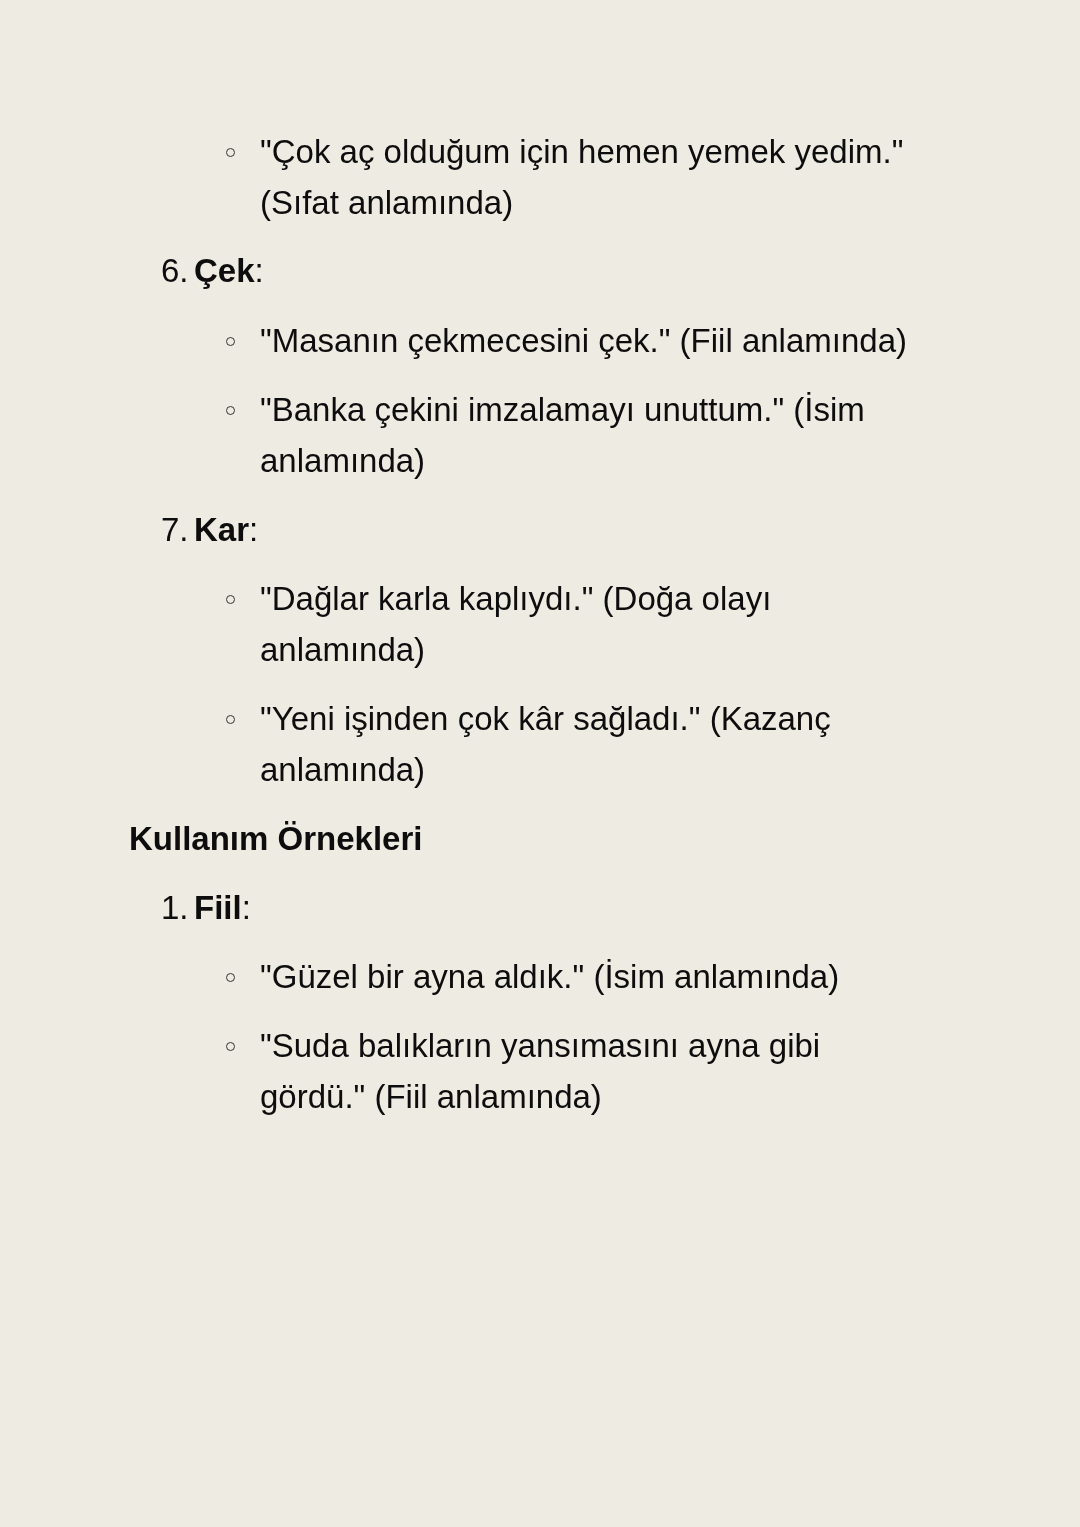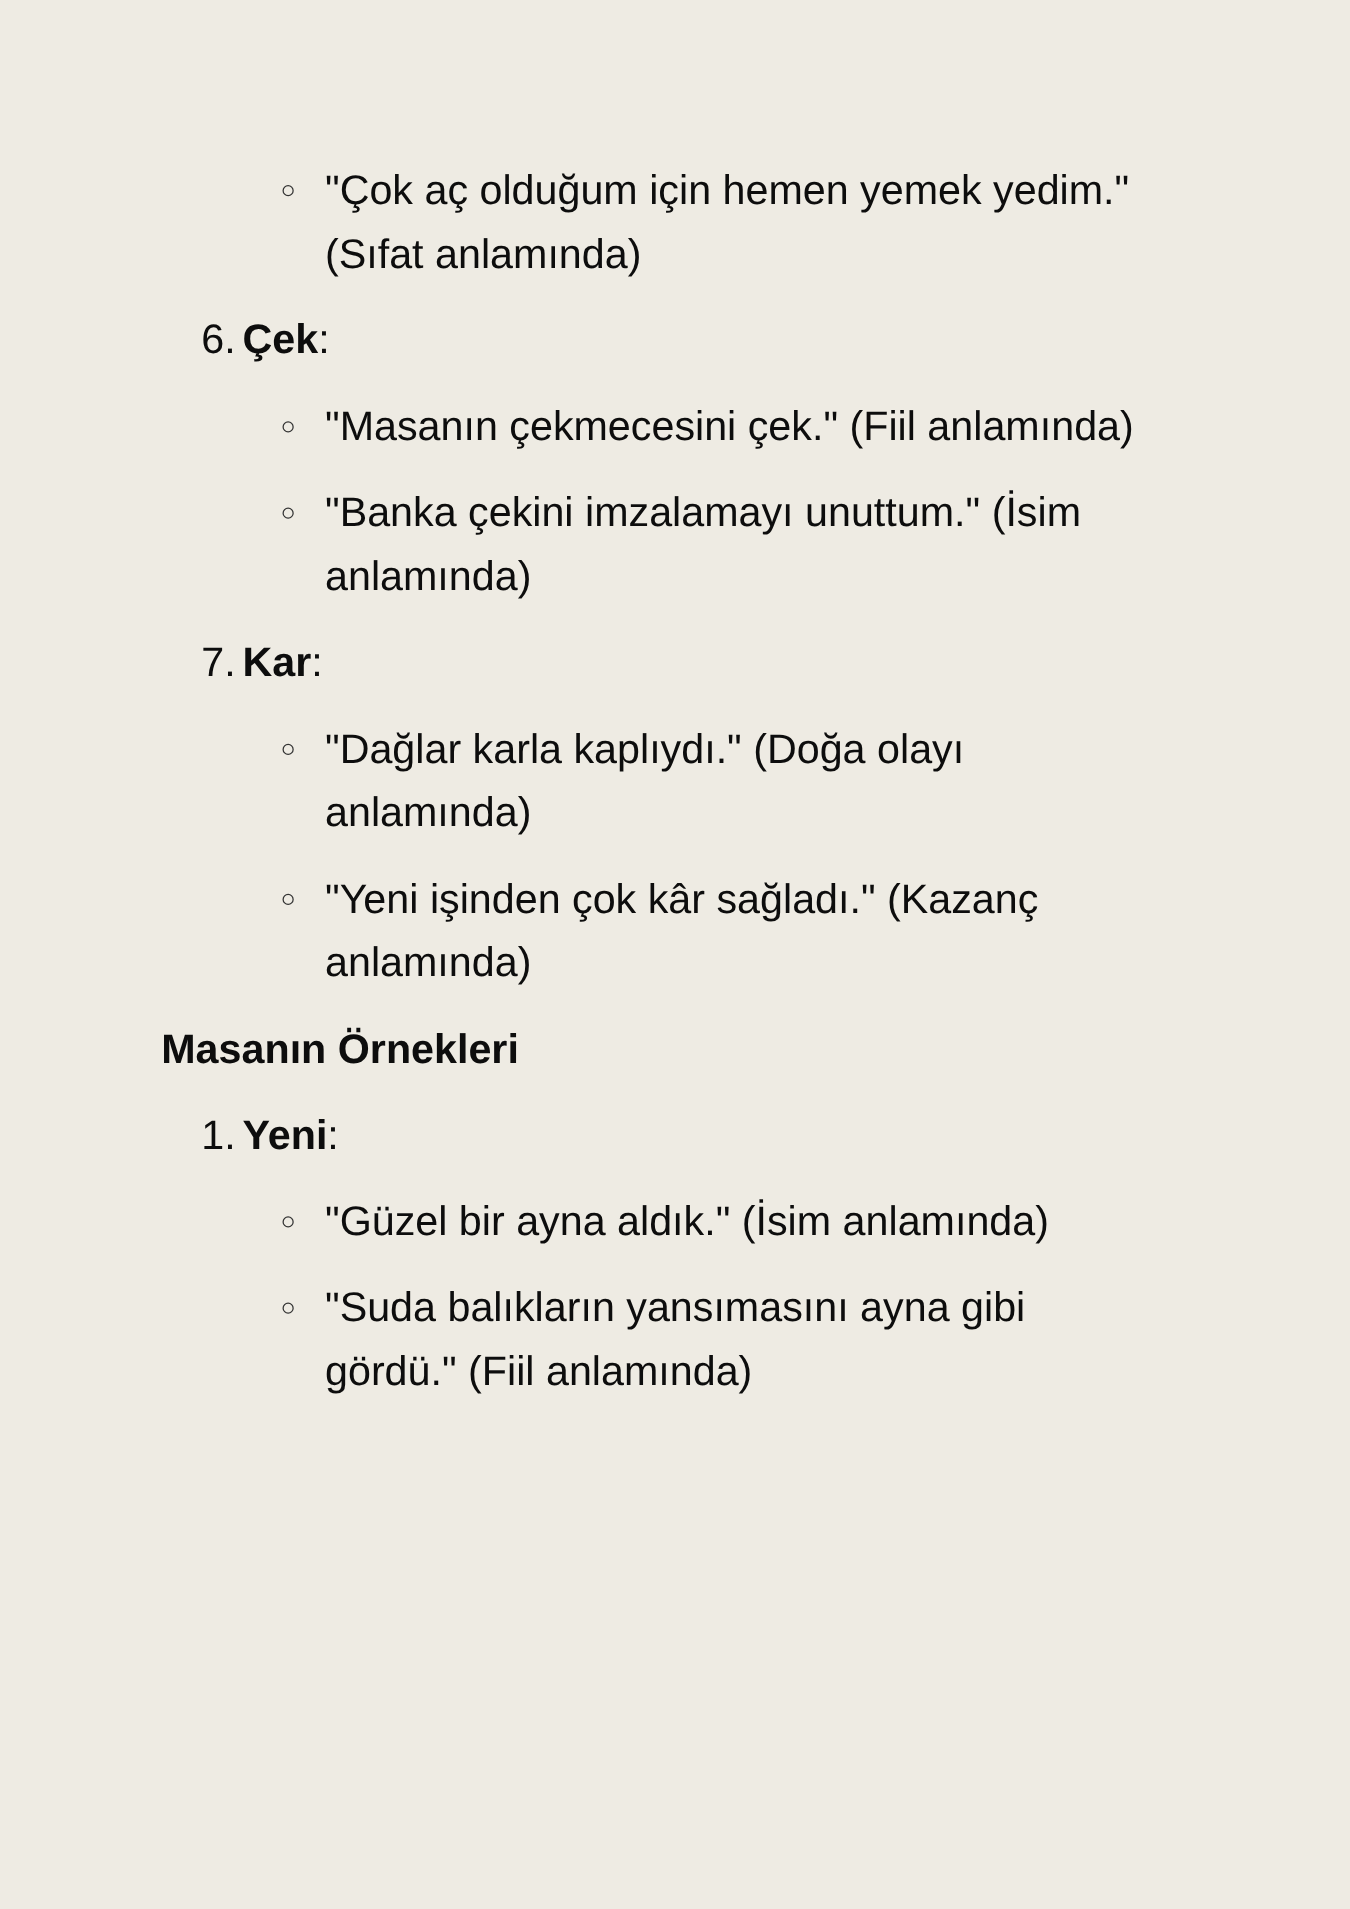--- a/index.html
+++ b/index.html
@@ -81,25 +81,25 @@
     <div class="text" style="width:560px">"Dağlar karla kaplıydı." (Doğa olayı anlamında)</div>
   </div>
 
   <div class="bullet" style="top:693px">
     <div class="dot">
         <span></span>
       </div>
     <div class="text" style="width:620px">"Yeni işinden çok kâr sağladı." (Kazanç anlamında)</div>
   </div>
 
-  <div class="heading" style="top:813px">Masanın Örnekleri</div>
+  <div class="heading" style="top:813px">Kullanım Örnekleri</div>
 
   <div class="num-item" style="top:882px">
     <span class="num">1.</span>
-    <span class="term">Yeni</span>
+    <span class="term">Fiil</span>
     <span>:</span>
   </div>
 
   <div class="bullet" style="top:951px">
     <div class="dot">
         <span></span>
       </div>
     <div class="text" style="width:720px">"Güzel bir ayna aldık." (İsim anlamında)</div>
   </div>
 

